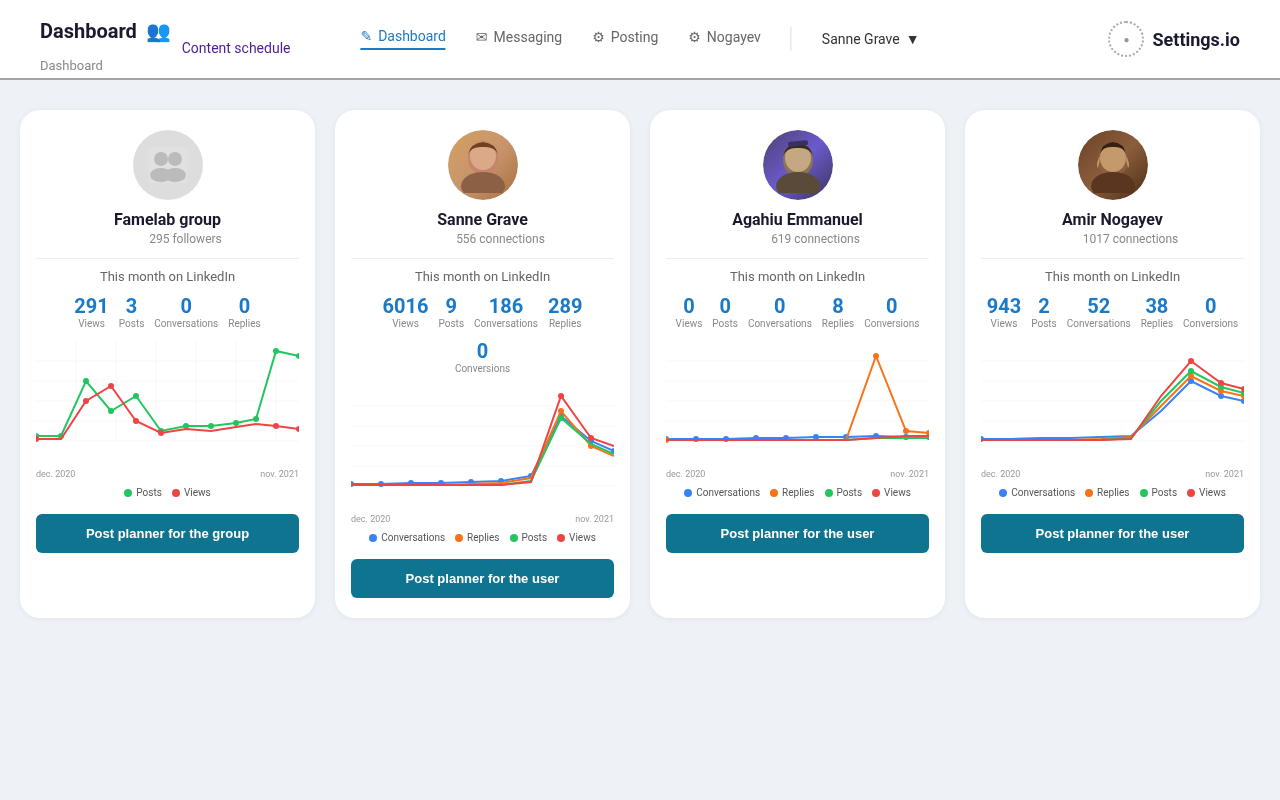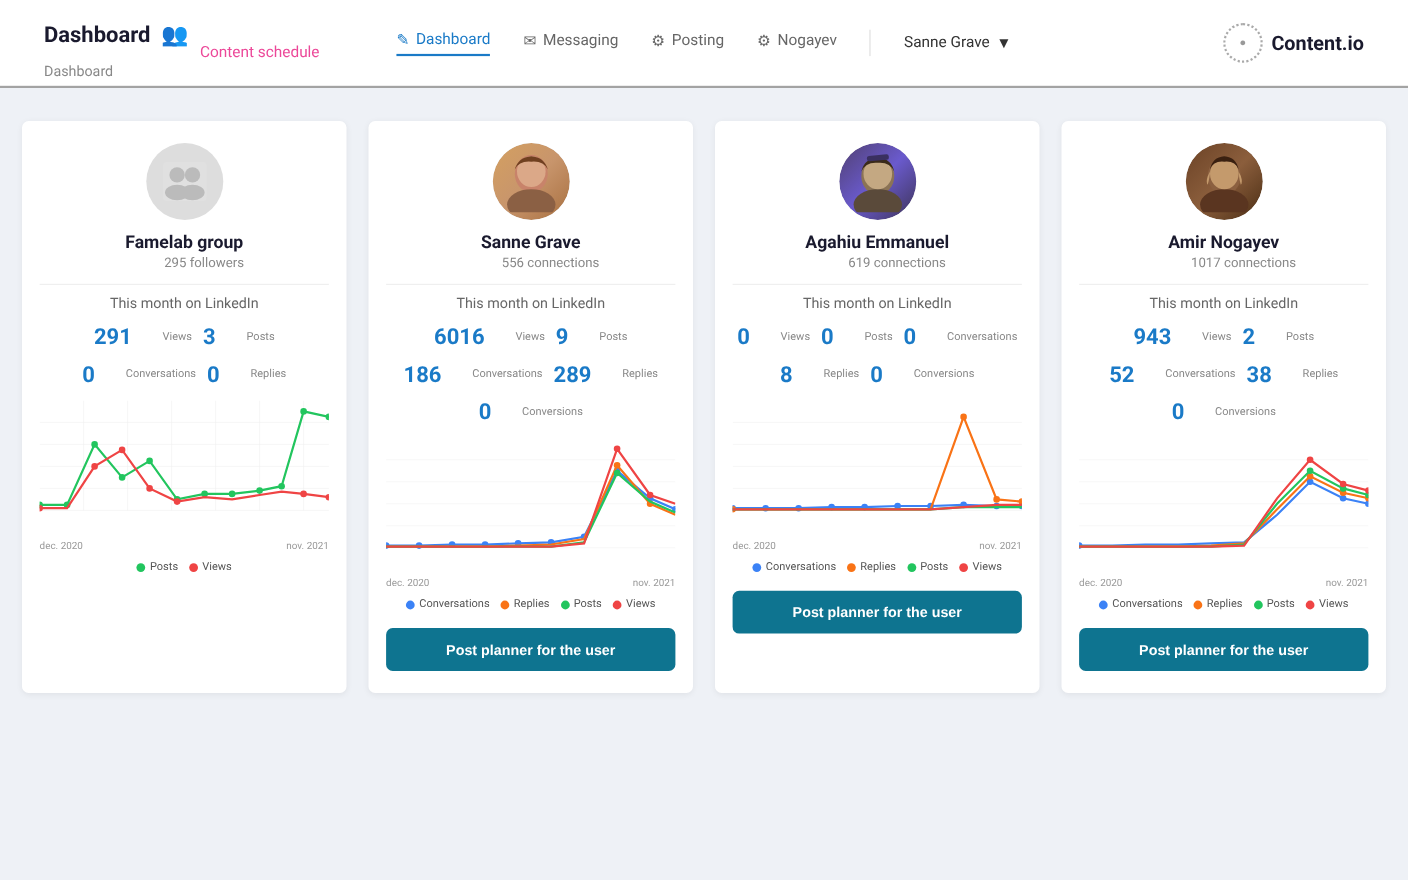--- a/index.html
+++ b/index.html
@@ -25,21 +25,21 @@
       align-items: center;
       gap: 10px;
     }
     .header-title {
       font-size: 20px;
       font-weight: 700;
       color: #1a1a2e;
     }
     .content-schedule-link {
       font-size: 14px;
-      color: #ec4899;
+      color: #4c1d95;
       display: flex;
       align-items: center;
       gap: 6px;
       margin-top: 35px;
     }
     .breadcrumb-sub {
       font-size: 13px;
       color: #888;
       margin-top: 2px;
     }
@@ -115,21 +115,21 @@
     
     .cards-row {
       display: flex;
       gap: 20px;
       justify-content: center;
     }
 
     
     .card {
       background: #fff;
-      border-radius: 6px;
+      border-radius: 20px;
       width: 295px;
       padding: 20px 16px 20px;
       display: flex;
       flex-direction: column;
       align-items: center;
       box-shadow: 0 1px 6px rgba(0,0,0,0.06);
     }
 
     .card-avatar {
       width: 70px;
@@ -180,23 +180,22 @@
 
     .stats-row {
       display: flex;
       gap: 10px;
       justify-content: center;
       margin-bottom: 12px;
       flex-wrap: wrap;
     }
     .stat-item {
       display: flex;
-      flex-direction: row;
-      align-items: center;
-      gap: 28px;
+      flex-direction: column;
+      align-items: center;
     }
     .stat-value {
       font-size: 20px;
       font-weight: 700;
       color: #1a7ac7;
     }
     .stat-label {
       font-size: 10px;
       color: #888;
     }
@@ -285,21 +284,21 @@
     <div class="nav-divider"></div>
     <div class="user-dropdown">
       <span>Sanne Grave</span>
       <span>▼</span>
     </div>
   </nav>
 
   <div class="header-right">
     <div class="logo">
       <div class="logo-circle">●</div>
-      <span>Content.io</span>
+      <span>Settings.io</span>
     </div>
   </div>
 </div>
 
 <div class="main-content">
   <div class="cards-row" id="cards-container">
   <div class="card">
     <div class="card-avatar group-avatar">
       <svg width="40" height="36" viewBox="0 0 40 36" fill="#bbb">
         <rect x="0" y="0" width="40" height="36" rx="4" fill="#e0e0e0"></rect>
@@ -384,20 +383,21 @@
     <div class="legend-item">
       <div class="legend-dot" style="background:#22c55e;"></div>
       <span>Posts</span>
     </div>
 
     <div class="legend-item">
       <div class="legend-dot" style="background:#ef4444;"></div>
       <span>Views</span>
     </div>
   </div>
+    <button class="card-button">Post planner for the group</button>
   </div>
       <div class="card">
     <div class="card-avatar">
       <div style="width:70px;height:70px;border-radius:50%;background:linear-gradient(135deg,#d4a060,#c8956c,#a87040);display:flex;align-items:center;justify-content:center;">
         <svg width="50" height="55" viewBox="0 0 50 55">
           <ellipse cx="25" cy="20" rx="15" ry="17" fill="#c8836a"></ellipse>
           <ellipse cx="25" cy="48" rx="22" ry="14" fill="#8b6044"></ellipse>
           <ellipse cx="25" cy="18" rx="13" ry="14" fill="#dba888"></ellipse>
           <path d="M10 16 Q13 5 25 4 Q37 5 40 16 Q36 8 25 9 Q14 8 10 16Z" fill="#704020"></path>
         </svg>

